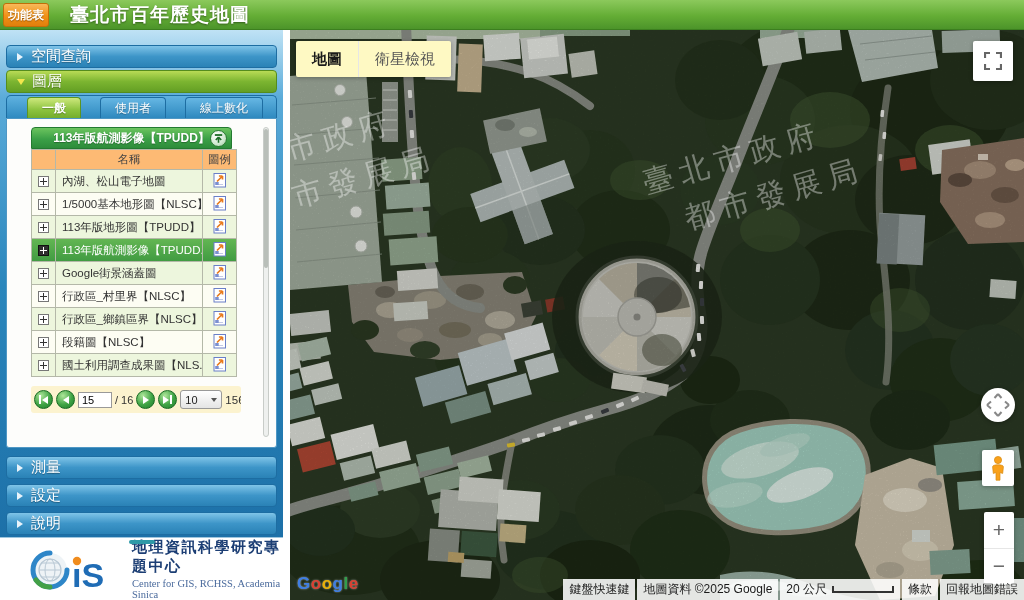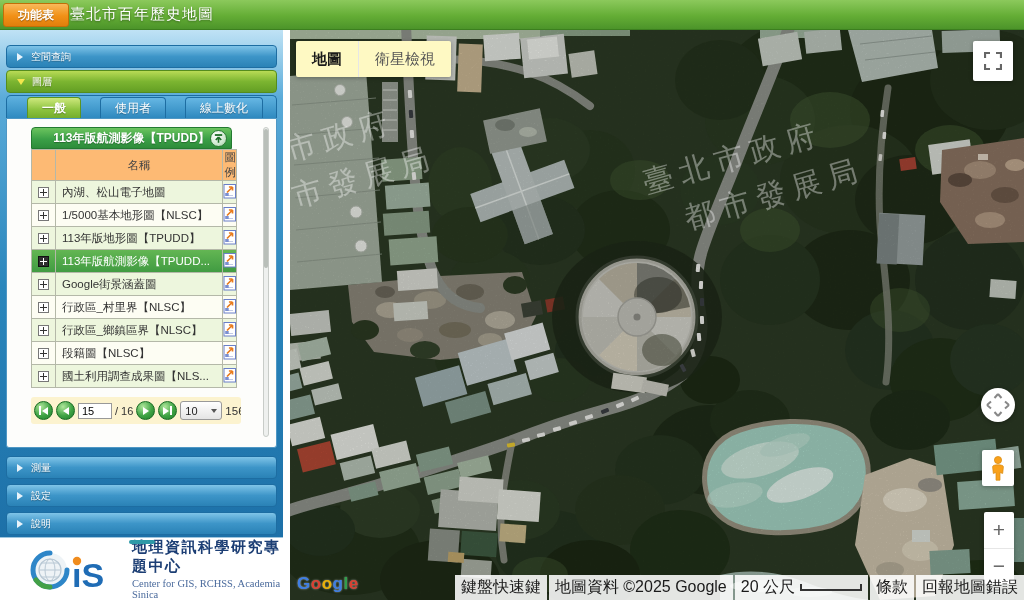--- a/index.html
+++ b/index.html
@@ -1,45 +1,45 @@
 <!DOCTYPE html>
 <html><head>
 <meta charset="utf-8">
 <style>
   * { margin:0; padding:0; box-sizing:border-box; }
   html,body { width:1024px; height:600px; overflow:hidden; font-family:"Liberation Sans","DejaVu Sans",sans-serif; }
   .app { width:1024px; height:600px; display:flex; flex-direction:column; background:#fff; }
 
   
   .topbar { height:30px; background:linear-gradient(180deg,#8cc95c 0%,#64ad35 55%,#4c942a 100%); border-bottom:1px solid #3c7f1f; display:flex; align-items:center; position:relative; flex:0 0 30px; }
-  .menu-btn { position:absolute; left:3px; top:3px; height:24px; padding:0 14px; background:linear-gradient(180deg,#f9b95a 0%,#f19016 55%,#e07f0c 100%); border:1px solid #c06f08; border-radius:3px; color:#fff; font-size:12px; font-weight:bold; line-height:22px; text-shadow:0 1px 1px rgba(0,0,0,.35); cursor:pointer; }
-  .app-title { margin-left:70px; color:#fff; font-size:15px; font-weight:normal; text-shadow:0 1px 2px rgba(0,0,0,.4); letter-spacing:1px; }
+  .menu-btn { position:absolute; left:3px; top:3px; height:24px; padding:0 4px; background:linear-gradient(180deg,#f9b95a 0%,#f19016 55%,#e07f0c 100%); border:1px solid #c06f08; border-radius:3px; color:#fff; font-size:12px; font-weight:bold; line-height:22px; text-shadow:0 1px 1px rgba(0,0,0,.35); cursor:pointer; }
+  .app-title { margin-left:70px; color:#fff; font-size:19px; font-weight:bold; text-shadow:0 1px 2px rgba(0,0,0,.4); letter-spacing:1px; }
 
   .main { flex:1; display:flex; min-height:0; }
 
   
   .sidebar { width:283px; background:linear-gradient(180deg,#bfe2f5 0%,#5aabd9 12%,#2a86bc 45%,#1a6ba3 100%); display:flex; flex-direction:column; padding:15px 6px 0 6px; position:relative; }
-  .acc { height:23px; border-radius:4px; margin-bottom:2px; display:flex; align-items:center; padding-left:10px; color:#fff; font-size:10px; text-shadow:0 1px 1px rgba(0,0,0,.35); cursor:pointer; flex:0 0 23px;font-family:Liberation Serif, serif; }
+  .acc { height:23px; border-radius:4px; margin-bottom:2px; display:flex; align-items:center; padding-left:10px; color:#fff; font-size:15px; text-shadow:0 1px 1px rgba(0,0,0,.35); cursor:pointer; flex:0 0 23px;font-family:Liberation Serif, serif; }
   .acc.blue { background:linear-gradient(180deg,#7fc4e8 0%,#3d95c8 50%,#2a82b6 100%); border:1px solid #1d6da2; }
   .acc.green { background:linear-gradient(180deg,#b9db56 0%,#7cb531 50%,#639f24 100%); border:1px solid #558c1d; }
   .arr-r { width:0; height:0; border-style:solid; border-width:4px 0 4px 6px; border-color:transparent transparent transparent #e9f4fb; margin-right:8px; }
   .arr-d { width:0; height:0; border-style:solid; border-width:6px 4px 0 4px; border-color:#f2e64d transparent transparent transparent; margin-right:7px; }
 
   .tabstrip { height:23px; background:linear-gradient(180deg,#5fb2e0 0%,#2f8ac0 100%); border:1px solid #1d6da2; border-bottom:0; border-radius:5px 5px 0 0; display:flex; align-items:flex-end; padding-left:20px; flex:0 0 23px;gap:16px; }
   .tab { height:21px; padding:0 14px; margin-right:3px; border-radius:4px 4px 0 0; font-size:12px; color:#fff; line-height:21px; text-shadow:0 1px 1px rgba(0,0,0,.3); cursor:pointer; background:linear-gradient(180deg,#66b7e4 0%,#2e88be 100%); border:1px solid #1d6da2; border-bottom:0; }
   .tab.active { background:linear-gradient(180deg,#cde87c 0%,#8bc23e 60%,#74ad2d 100%); border-color:#5d9421; font-weight:bold; }
 
   .card { background:#fdfdfb; border:1px solid #4f97c4; border-radius:0 0 3px 3px; height:330px; position:relative; padding:8px 0 0 24px; flex:0 0 330px; }
   .panel-head { width:201px; height:22px; background:linear-gradient(180deg,#6cc45e 0%,#3ba047 55%,#2d8c3a 100%); border:1px solid #237a30; border-radius:4px 4px 0 0; color:#fff; font-size:12px; font-weight:bold; display:flex; align-items:center; justify-content:center; position:relative; text-shadow:0 1px 1px rgba(0,0,0,.3); }
   .collapse-btn { position:absolute; right:4px; top:2px; width:17px; height:17px; border-radius:50%; background:radial-gradient(circle at 35% 30%,#ffffff,#cfe8cf 60%,#9cc89c); border:1px solid #2d7a35; display:flex; align-items:center; justify-content:center; cursor:pointer; }
   table.layers { width:206px; border-collapse:collapse; font-size:11.5px; color:#333; table-layout:fixed; }
   table.layers th, table.layers td { border:1px solid #b4b8a8; }
   table.layers thead th { background:#fdba74; height:20px; font-weight:normal; color:#444; }
   th.c1, td.c1 { width:24px; text-align:center; }
-  th.cleg, td.cleg { width:14px; text-align:right; }
+  th.cleg, td.cleg { width:34px; text-align:center; }
   td.cname { padding-left:6px; white-space:nowrap; overflow:hidden; }
   tbody tr { height:23px; background:#fdfdf3; }
   tbody tr:nth-child(odd) { background:#edf6dd; }
   tbody tr.sel { background:linear-gradient(180deg,#63b653 0%,#3f9a41 100%); color:#fff; }
   .plus-box { display:inline-block; width:11px; height:11px; background:#fff; border:1px solid #777; position:relative; vertical-align:middle; }
   .plus-box::before, .plus-box::after { content:""; position:absolute; background:#333; }
   .plus-box::before { left:1px; right:1px; top:4px; height:1px; }
   .plus-box::after { top:1px; bottom:1px; left:4px; width:1px; }
   tr.sel .plus-box { background:#2f2f2f; border-color:#111; }
   tr.sel .plus-box::before, tr.sel .plus-box::after { background:#fff; }
@@ -84,21 +84,21 @@
   .zoomctl { position:absolute; right:10px; top:482px; width:30px; height:72px; background:#fff; border-radius:2px; box-shadow:0 1px 4px rgba(0,0,0,.3); display:flex; flex-direction:column; }
   .zbtn { flex:1; display:flex; align-items:center; justify-content:center; font-size:21px; color:#666; cursor:pointer; }
   .zbtn:first-child { border-bottom:1px solid #e6e6e6; }
 
   .wm { position:absolute; color:rgba(255,255,255,.38); font-size:30px; font-weight:500; letter-spacing:7px; transform:rotate(-16deg); line-height:46px; pointer-events:none; white-space:nowrap; }
   .wm .l2 { margin-left:30px; }
 
   .glogo { position:absolute; left:7px; bottom:6px; font-size:17px; font-weight:bold; letter-spacing:.5px; opacity:.92; cursor:pointer; text-shadow:0 0 2px rgba(255,255,255,.65); }
   .glogo .g1{color:#4285F4}.glogo .g2{color:#EA4335}.glogo .g3{color:#FBBC05}.glogo .g4{color:#34A853}
 
-  .attrib { position:absolute; right:0; bottom:0; display:flex; gap:2px; font-size:16px; color:#1a1a1a;margin-left:10px; }
+  .attrib { position:absolute; right:0; bottom:0; display:flex; gap:2px; font-size:12px; color:#1a1a1a;margin-left:10px; }
   .attrib .seg { background:rgba(255,255,255,.88); padding:2px 6px; display:flex; align-items:center; gap:5px; white-space:nowrap; }
   .scalebar { width:62px; height:7px; border-left:2px solid #333; border-right:2px solid #333; border-bottom:2px solid #333; margin-bottom:1px; }
 </style>
 </head>
 <body>
 
 <div class="app">
 
   <header class="topbar">
     <div class="menu-btn">功能表</div>

